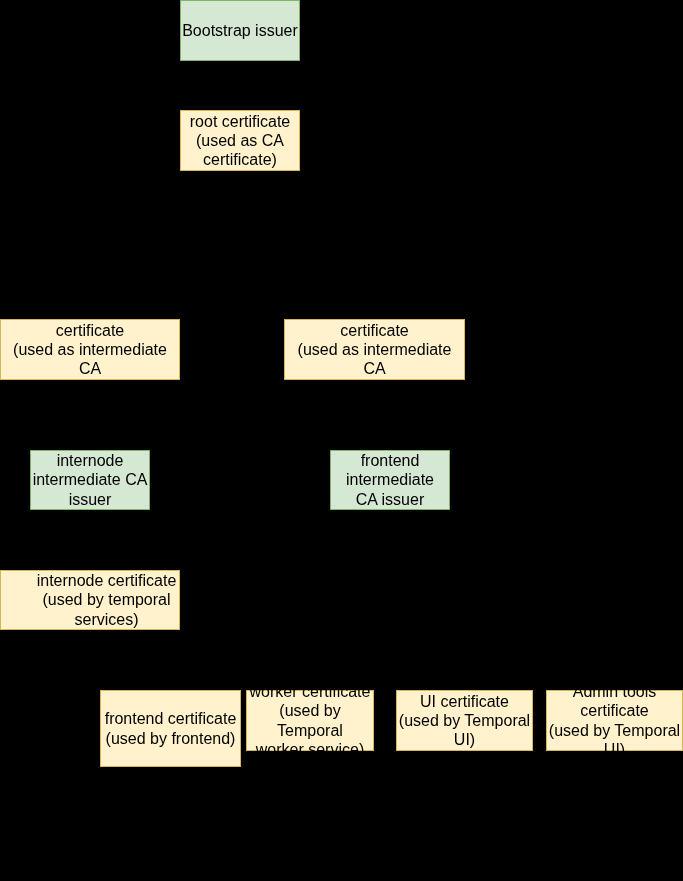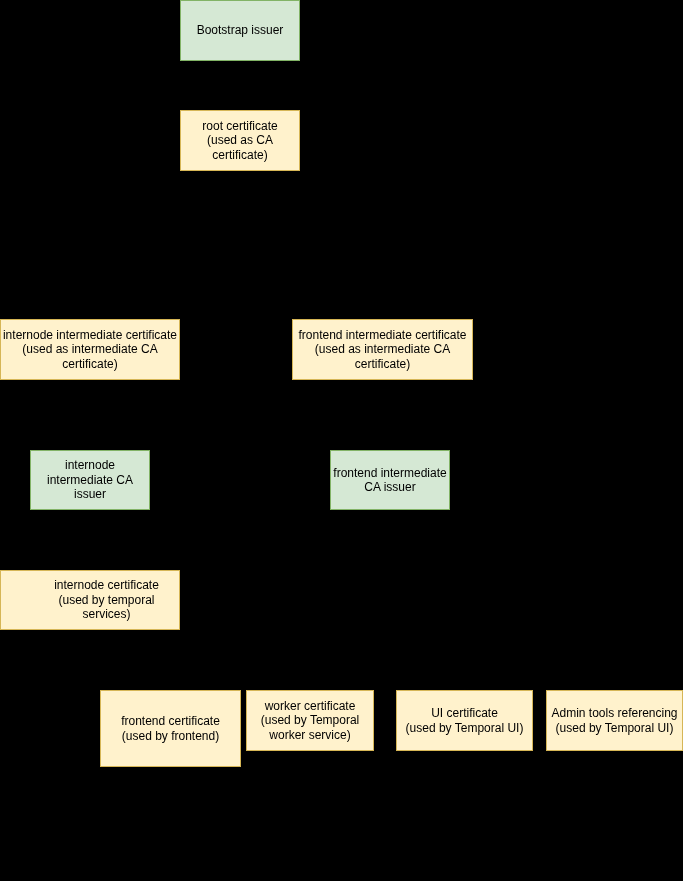--- a/index.html
+++ b/index.html
@@ -4,32 +4,32 @@
 <style>
   html,body{margin:0;padding:0;background:#000;}
   .canvas{
     position:relative;width:683px;height:881px;background:#000000;
     overflow:hidden;font-family:"Liberation Sans", sans-serif;
   }
   .edges{position:absolute;left:0;top:0;width:683px;height:881px;z-index:2;pointer-events:none;}
   .node{
     position:absolute;z-index:1;box-sizing:border-box;border:1px solid;
     display:flex;align-items:center;justify-content:center;text-align:center;
-    font-size:12px;line-height:1.2;color:#000000;
+    font-size:16px;line-height:1.2;color:#000000;
   }
   .node span{white-space:pre-line;display:block;width:100%;}
   .issuer{background:#d5e8d4;border-color:#82b366;}
   .certificate{background:#fff2cc;border-color:#d6b656;}
   .client{background:#f8cecc;border-color:#b85450;}
   
   .n0{left:180px;top:0px;width:120px;height:61px;}
   .n1{left:180px;top:110px;width:120px;height:61px;}
   .n2{left:180px;top:210px;width:120px;height:60px;}
   .n3{left:0px;top:319px;width:180px;height:61px;}
-  .n4{left:292px;top:319px;width:181px;height:61px;}
+  .n4{left:284px;top:319px;width:181px;height:61px;}
   .n5{left:30px;top:450px;width:120px;height:60px;}
   .n6{left:330px;top:450px;width:120px;height:60px;}
   .n7{left:0px;top:570px;width:180px;height:60px;padding-left:33px;}
   .n8{left:100px;top:690px;width:141px;height:77px;}
   .n9{left:246px;top:690px;width:128px;height:61px;}
   .n10{left:396px;top:690px;width:137px;height:61px;}
   .n11{left:546px;top:690px;width:137px;height:61px;}
   .n12{left:304px;top:779px;width:173px;height:101px;}
 </style>
 </head>
@@ -75,21 +75,21 @@
   <div class="node certificate n9">
     <span>worker certificate
 (used by Temporal
 worker service)</span>
   </div>
   <div class="node certificate n10">
     <span>UI certificate
 (used by Temporal UI)</span>
   </div>
   <div class="node certificate n11">
-    <span>Admin tools referencing
+    <span>Admin tools certificate
 (used by Temporal UI)</span>
   </div>
 
   <svg class="edges" viewBox="0 0 683 881">
     <defs>
       <marker id="arrow" markerWidth="10" markerHeight="10" refX="8" refY="4" orient="auto">
         <path d="M0,0 L8,4 L0,8 z" fill="#000000"></path>
       </marker>
     </defs>
     <g fill="none" stroke="#000000" stroke-width="1">

